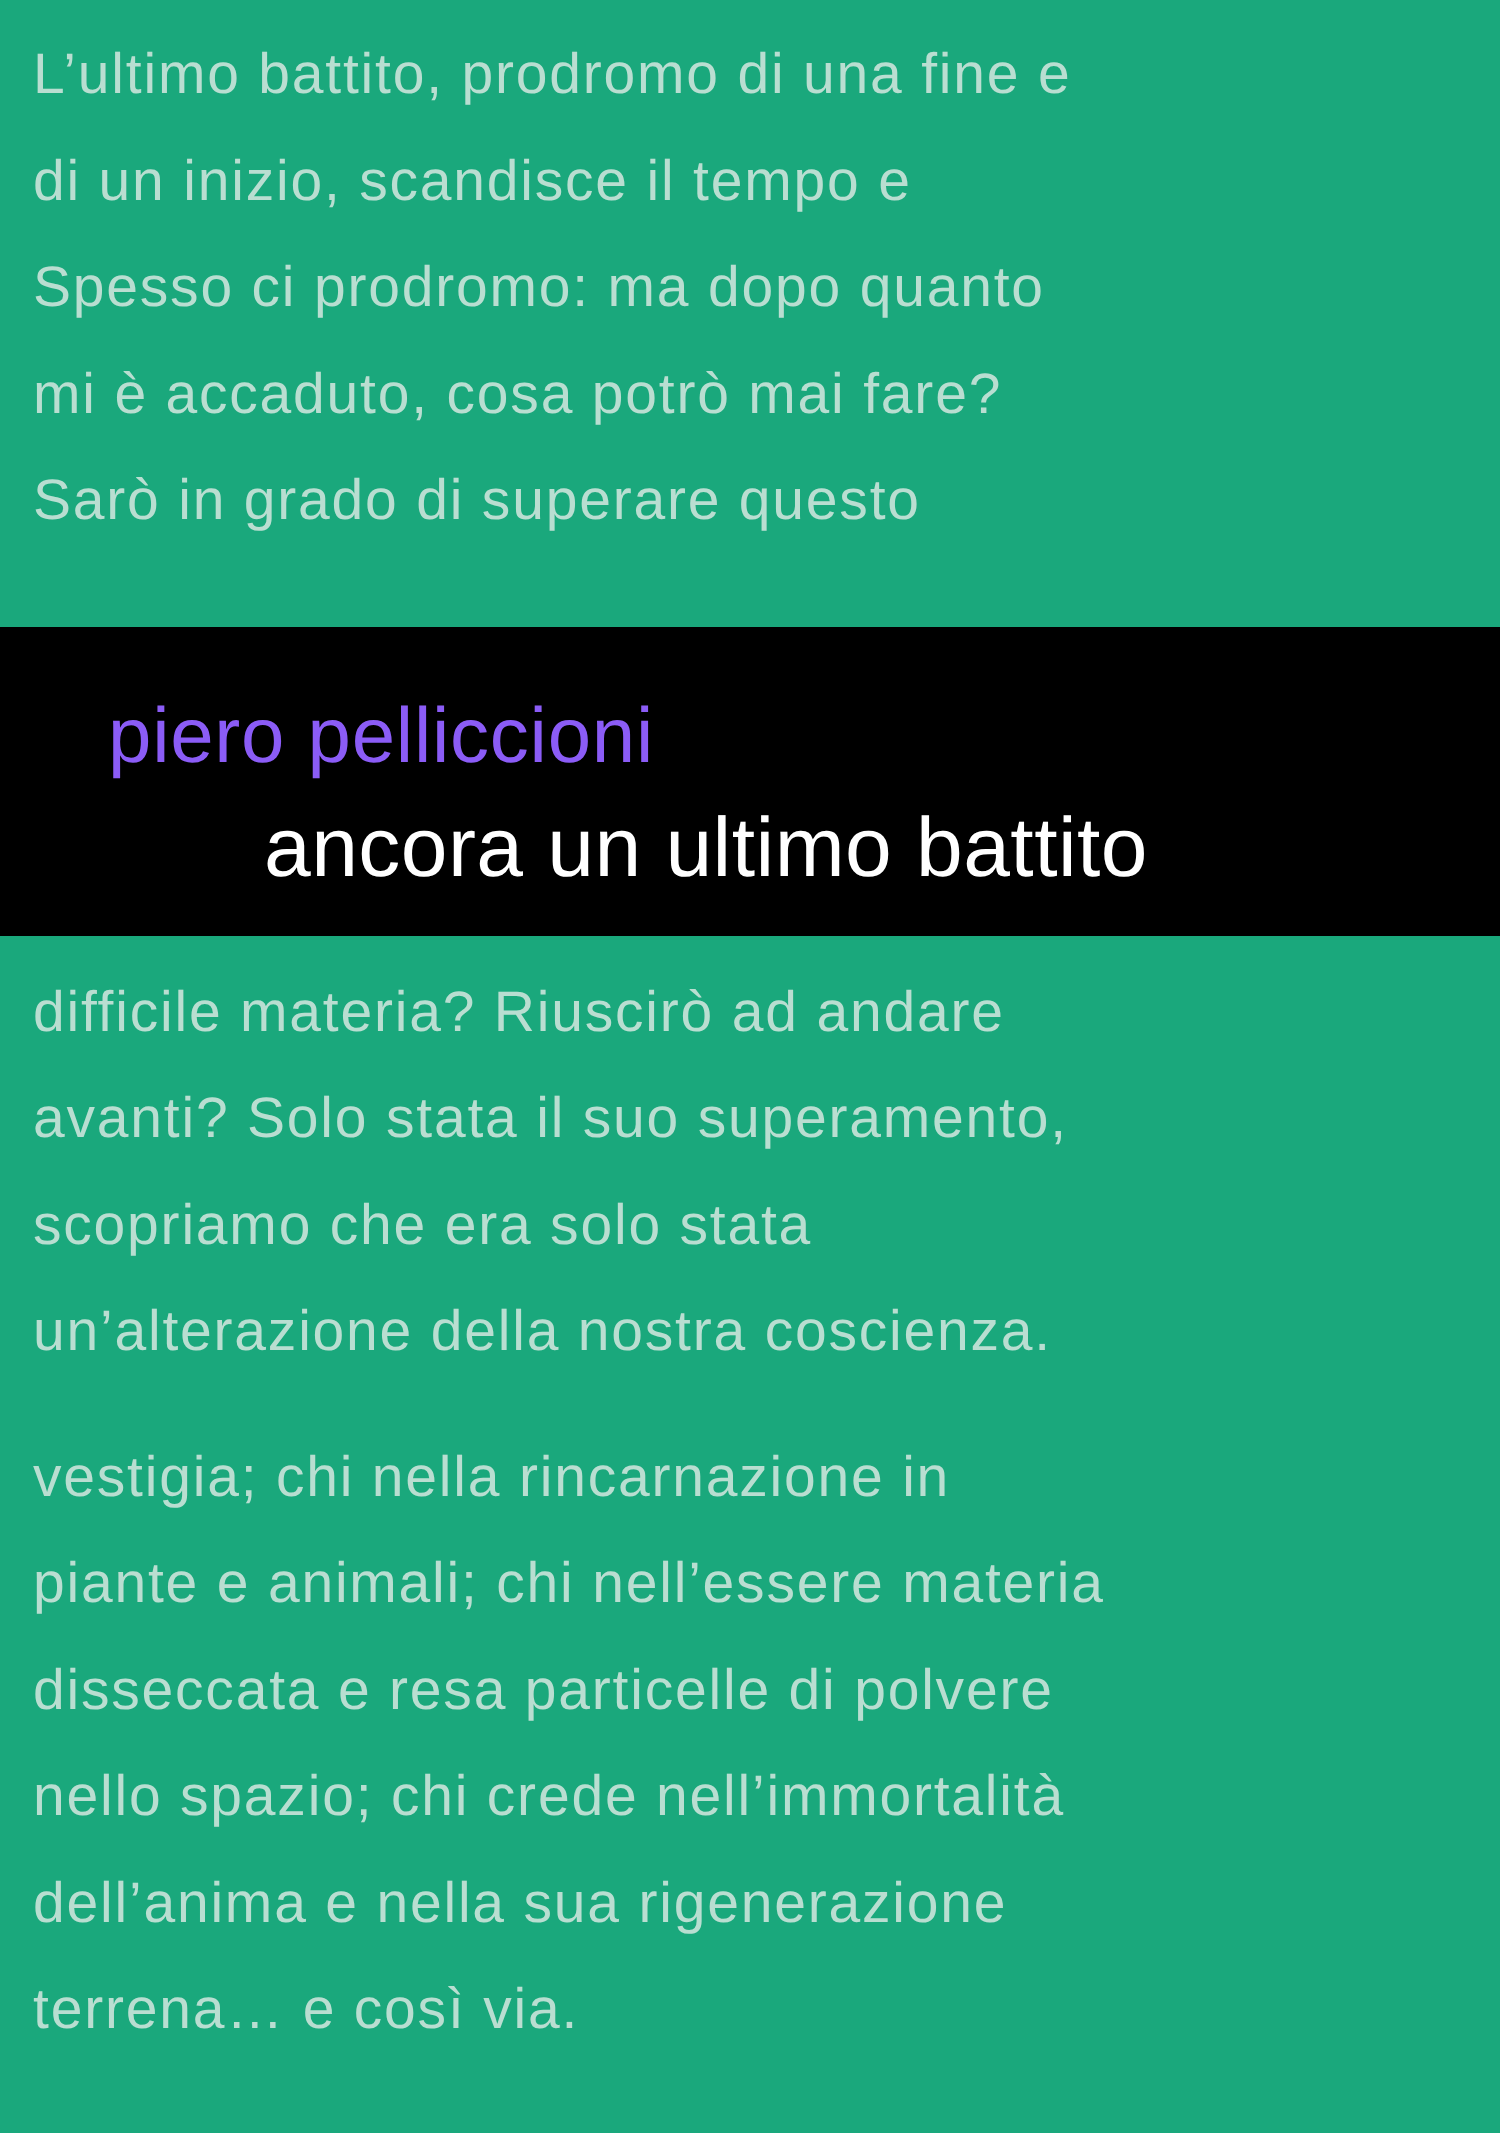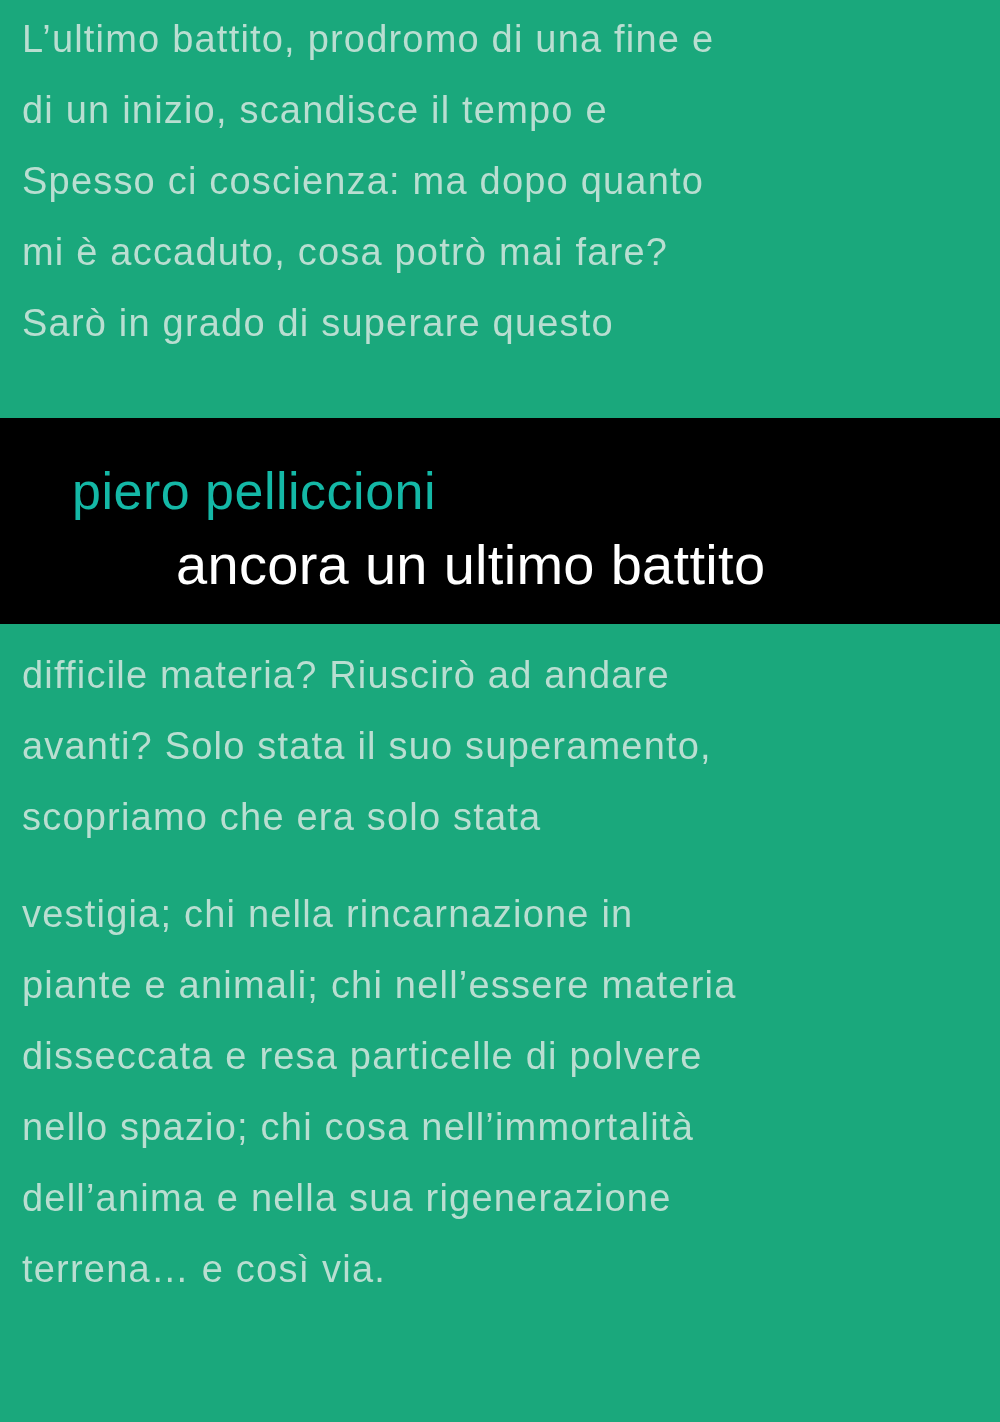--- a/index.html
+++ b/index.html
@@ -18,21 +18,21 @@
     width: 1000px;
     height: 1422px;
     background: #1aa87c;
     box-sizing: border-box;
   }
   .blurb-top {
     position: absolute;
     top: 0;
     left: 0;
     width: 1000px;
-    padding: 4px 22px 0 22px;
+    padding: 15px 22px 0 22px;
     box-sizing: border-box;
   }
   .blurb-bottom {
     position: absolute;
     top: 622px;
     left: 0;
     width: 1000px;
     padding: 18px 22px 0 22px;
     box-sizing: border-box;
   }
@@ -55,21 +55,21 @@
     top: 418px;
     left: 0;
     width: 1000px;
     height: 206px;
     background: #000000;
   }
   .author {
     position: absolute;
     top: 44px;
     left: 72px;
-    color: #14b8a6;
+    color: #8b5cf6;
     font-size: 52px;
     line-height: 58px;
     letter-spacing: 0.5px;
     white-space: pre;
   }
   .book-title {
     position: absolute;
     top: 116px;
     left: 176px;
     color: #ffffff;
@@ -82,40 +82,41 @@
 </style>
 </head>
 <body>
 
 <div class="cover">
 
   <div class="blurb-top">
     <div class="blurb-para">
       <div class="blurb-line">L’ultimo battito, prodromo di una fine e</div>
       <div class="blurb-line">di un inizio, scandisce il tempo e</div>
-      <div class="blurb-line">Spesso ci coscienza: ma dopo quanto</div>
+      <div class="blurb-line">Spesso ci prodromo: ma dopo quanto</div>
       <div class="blurb-line">mi è accaduto, cosa potrò mai fare?</div>
       <div class="blurb-line">Sarò in grado di superare questo</div>
     </div>
   </div>
 
   <div class="title-band">
     <div class="author">piero pelliccioni</div>
     <div class="book-title">ancora un ultimo battito</div>
   </div>
 
   <div class="blurb-bottom">
     <div class="blurb-para">
       <div class="blurb-line">difficile materia? Riuscirò ad andare</div>
       <div class="blurb-line">avanti? Solo stata il suo superamento,</div>
       <div class="blurb-line">scopriamo che era solo stata</div>
+      <div class="blurb-line">un’alterazione della nostra coscienza.</div>
     </div>
     <div class="blurb-para spaced">
       <div class="blurb-line">vestigia; chi nella rincarnazione in</div>
       <div class="blurb-line">piante e animali; chi nell’essere materia</div>
       <div class="blurb-line">disseccata e resa particelle di polvere</div>
-      <div class="blurb-line">nello spazio; chi cosa nell’immortalità</div>
+      <div class="blurb-line">nello spazio; chi crede nell’immortalità</div>
       <div class="blurb-line">dell’anima e nella sua rigenerazione</div>
       <div class="blurb-line">terrena… e così via.</div>
     </div>
   </div>
 
 </div>
 
 </body></html>

